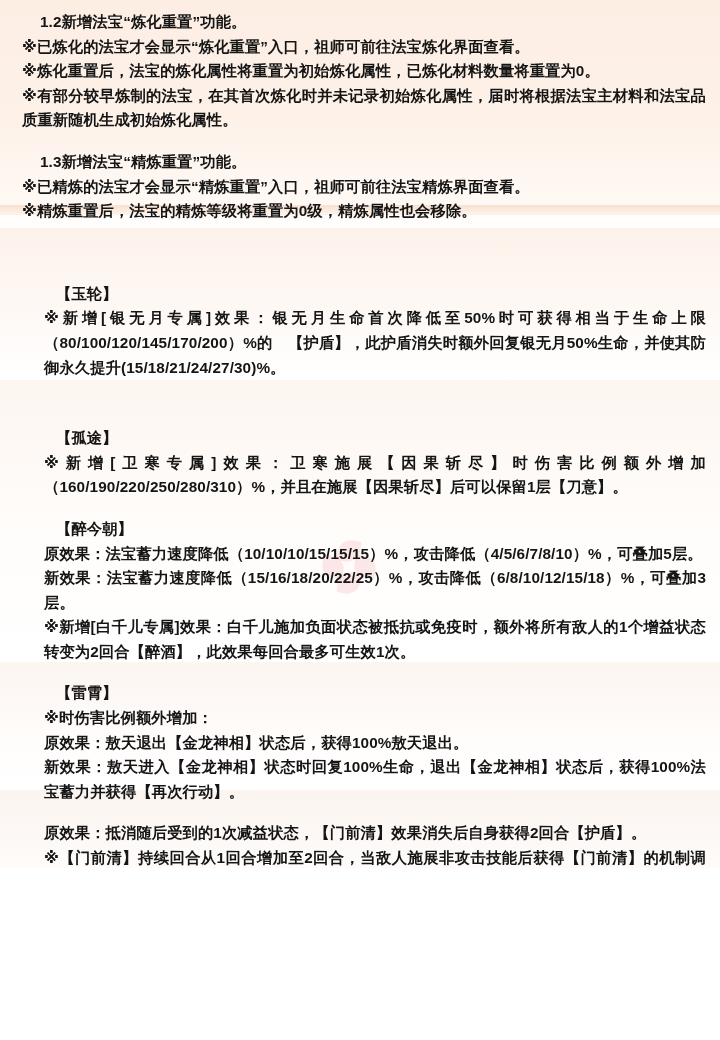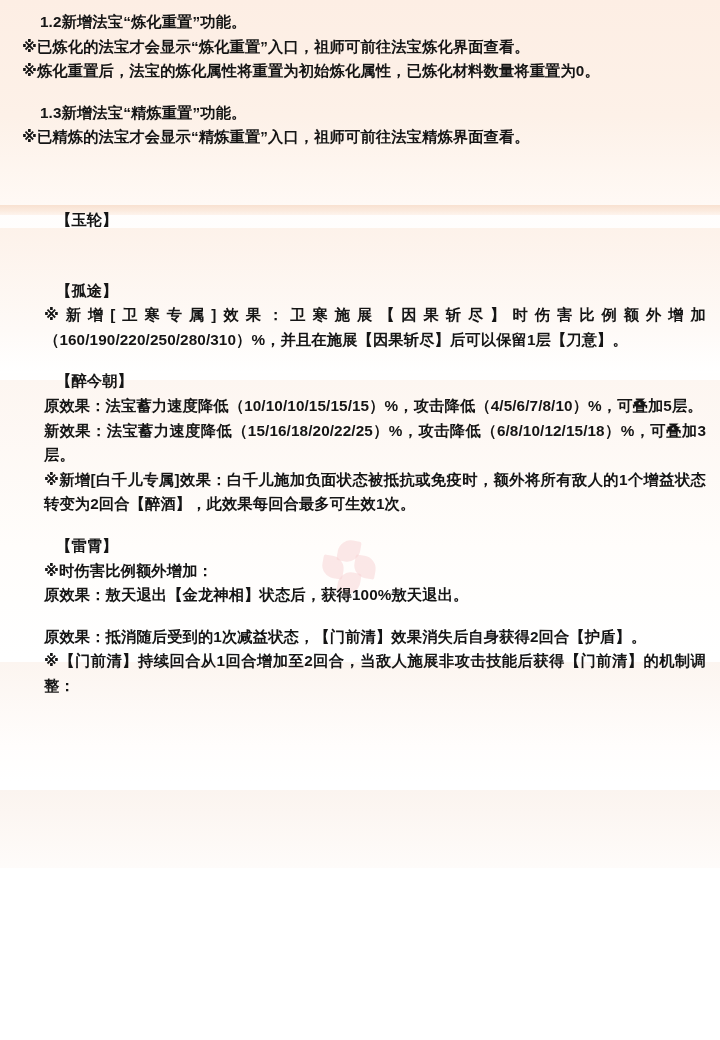--- a/index.html
+++ b/index.html
@@ -125,54 +125,58 @@
   </div>
 
   <div class="content">
 
     <div class="gap-s"></div>
 
     <div class="block">
       <p class="indent1">1.2新增法宝“炼化重置”功能。</p>
       <p class="hang">※已炼化的法宝才会显示“炼化重置”入口，祖师可前往法宝炼化界面查看。</p>
       <p class="hang">※炼化重置后，法宝的炼化属性将重置为初始炼化属性，已炼化材料数量将重置为0。</p>
+      <p class="hang">※有部分较早炼制的法宝，在其首次炼化时并未记录初始炼化属性，届时将根据法宝主材料和法宝品质重新随机生成初始炼化属性。</p>
     </div>
 
     <div class="gap-m"></div>
 
     <div class="block">
       <p class="indent1">1.3新增法宝“精炼重置”功能。</p>
       <p class="hang">※已精炼的法宝才会显示“精炼重置”入口，祖师可前往法宝精炼界面查看。</p>
+      <p class="hang">※精炼重置后，法宝的精炼等级将重置为0级，精炼属性也会移除。</p>
     </div>
 
     <div class="gap-xl"></div>
     <div style="height:24px"></div>
 
     <div class="block">
 
       <p class="indent2">【玉轮】</p>
+      <p class="indent3">※新增[银无月专属]效果：银无月生命首次降低至50%时可获得相当于生命上限（80/100/120/145/170/200）%的　【护盾】，此护盾消失时额外回复银无月50%生命，并使其防御永久提升(15/18/21/24/27/30)%。</p>
 
       <div class="gap-l"></div>
       <div style="height:20px"></div>
 
       <p class="indent2">【孤途】</p>
       <p class="indent3">※新增[卫寒专属]效果：卫寒施展【因果斩尽】时伤害比例额外增加（160/190/220/250/280/310）%，并且在施展【因果斩尽】后可以保留1层【刀意】。</p>
 
       <div class="gap-m"></div>
 
       <p class="indent2">【醉今朝】</p>
       <p class="indent3">原效果：法宝蓄力速度降低（10/10/10/15/15/15）%，攻击降低（4/5/6/7/8/10）%，可叠加5层。</p>
       <p class="indent3">新效果：法宝蓄力速度降低（15/16/18/20/22/25）%，攻击降低（6/8/10/12/15/18）%，可叠加3层。</p>
       <p class="indent3">※新增[白千儿专属]效果：白千儿施加负面状态被抵抗或免疫时，额外将所有敌人的1个增益状态转变为2回合【醉酒】，此效果每回合最多可生效1次。</p>
 
       <div class="gap-m"></div>
 
       <p class="indent2">【雷霄】</p>
       <p class="indent3">※时伤害比例额外增加：</p>
       <p class="indent3">原效果：敖天退出【金龙神相】状态后，获得100%敖天退出。</p>
+      <p class="indent3">新效果：敖天进入【金龙神相】状态时回复100%生命，退出【金龙神相】状态后，获得100%法宝蓄力并获得【再次行动】。</p>
 
       <div class="gap-m"></div>
 
       <p class="indent3">原效果：抵消随后受到的1次减益状态，【门前清】效果消失后自身获得2回合【护盾】。</p>
       <p class="indent3">※【门前清】持续回合从1回合增加至2回合，当敌人施展非攻击技能后获得【门前清】的机制调整：</p>
 
     </div>
 
   </div>
 </div>

